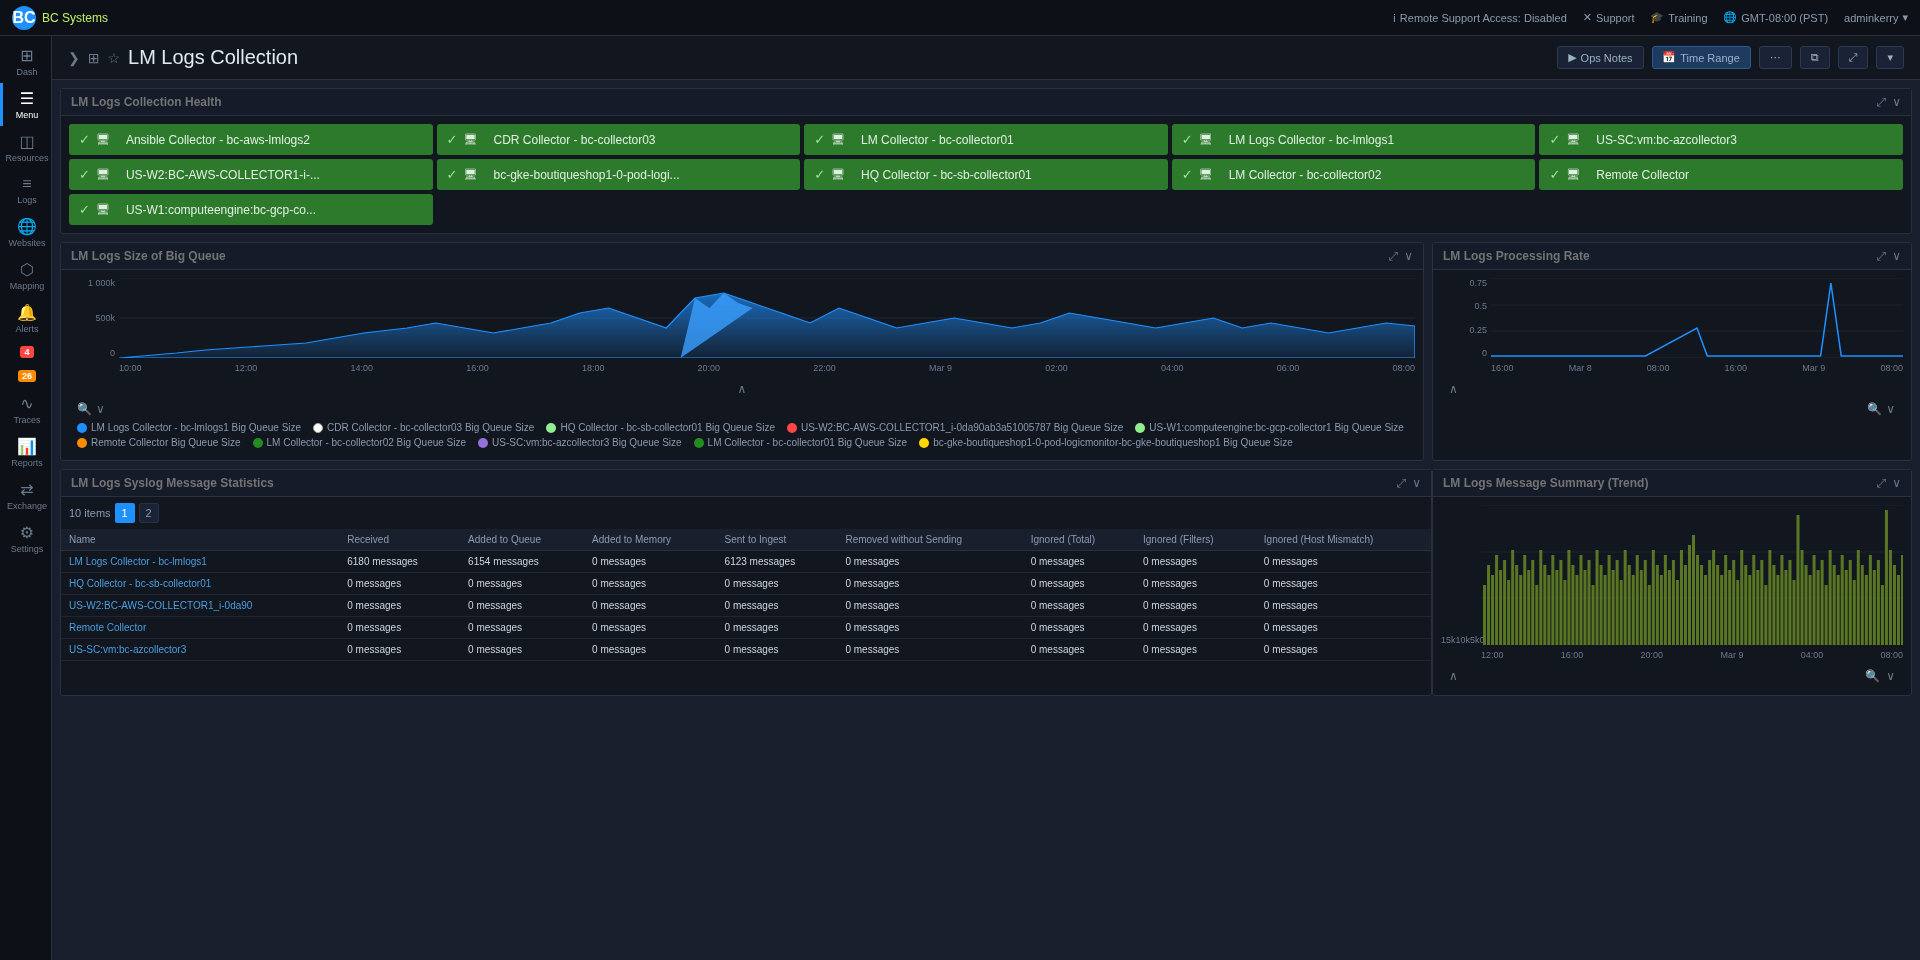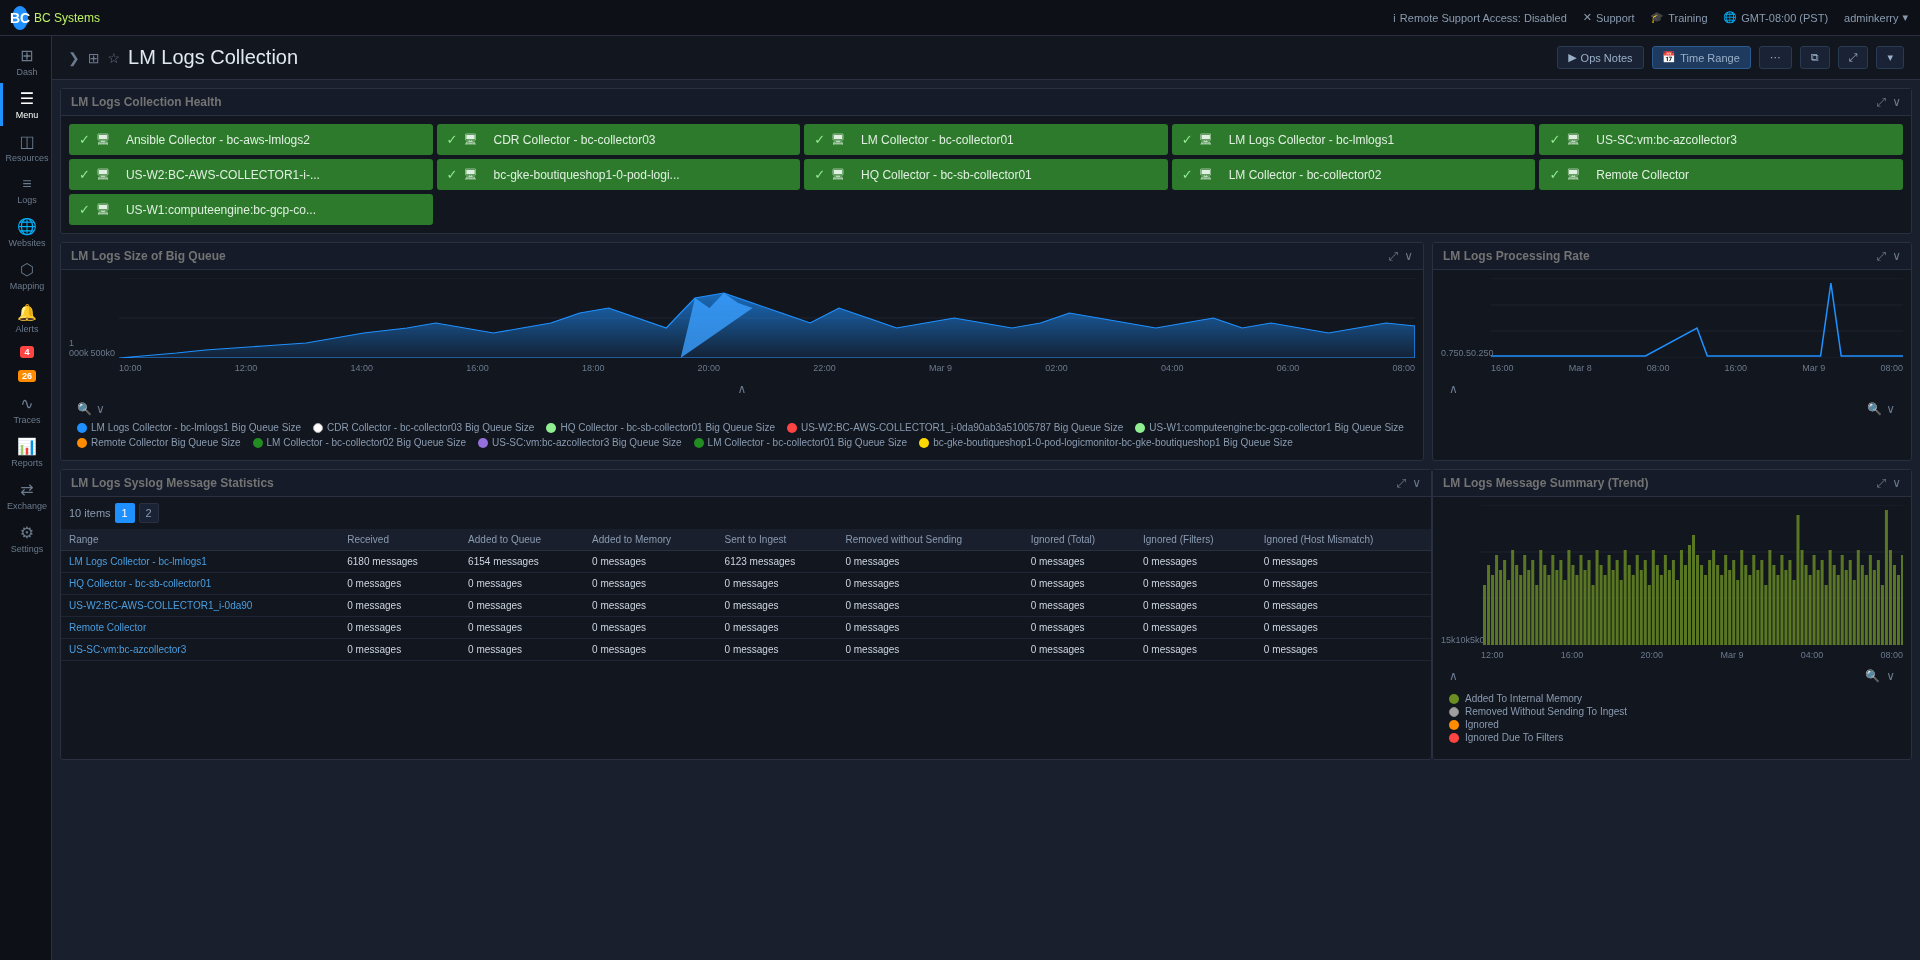--- a/index.html
+++ b/index.html
@@ -6,21 +6,21 @@
     body { font-family: 'Segoe UI', Arial, sans-serif; background: #1a1f2e; color: #cdd6e0; font-size: 12px; overflow: hidden; }
 
     
     .top-nav {
       display: flex; align-items: center; justify-content: space-between;
       background: #0d1117; height: 36px; padding: 0 12px;
       border-bottom: 1px solid #2a3040;
     }
     .top-nav-left { display: flex; align-items: center; gap: 8px; }
     .logo { display: flex; align-items: center; gap: 6px; }
-    .logo-circle { width: 16px; height: 24px; background: #1e90ff; border-radius: 50%; display: flex; align-items: center; justify-content: center; color: white; font-weight: bold; font-size: 14px; }
+    .logo-circle { width: 24px; height: 24px; background: #1e90ff; border-radius: 50%; display: flex; align-items: center; justify-content: center; color: white; font-weight: bold; font-size: 16px; }
     .logo-text { color: #bef264; font-weight: normal; font-size: 12px; }
     .top-nav-right { display: flex; align-items: center; gap: 16px; color: #8a9bb0; font-size: 11px; }
     .top-nav-right span { display: flex; align-items: center; gap: 4px; }
 
     
     .main-layout { display: flex; height: calc(100vh - 36px); }
 
     
     .sidebar {
       width: 52px; background: #0d1117; display: flex; flex-direction: column;
@@ -77,21 +77,21 @@
     .health-item-text { font-size: 12px; overflow: hidden; text-overflow: ellipsis; white-space: nowrap; margin-left: 10px; }
 
     
     .charts-row { display: flex; gap: 8px; }
     .chart-panel { flex: 1; }
     .chart-panel-right { width: 480px; flex-shrink: 0; }
 
     
     .chart-area { padding: 8px; }
     .chart-container { position: relative; height: 100px; }
-    .chart-labels-y { position: absolute; left: 0; top: 0; bottom: 20px; width: 50px; display: flex; flex-direction: row; justify-content: space-between; align-items: flex-end; padding-right: 4px; color: #6b7a8d; font-size: 9px; }
+    .chart-labels-y { position: absolute; left: 0; top: 0; bottom: 20px; width: 50px; display: flex; flex-direction: column; justify-content: space-between; align-items: flex-end; padding-right: 4px; color: #6b7a8d; font-size: 9px; }
     .chart-svg-area { position: absolute; left: 50px; right: 0; top: 0; bottom: 20px; }
     .chart-x-labels { position: absolute; left: 50px; right: 0; bottom: 0; height: 20px; display: flex; justify-content: space-between; align-items: center; color: #6b7a8d; font-size: 9px; }
     .chart-legend { display: flex; flex-wrap: wrap; gap: 4px 12px; padding: 4px 8px; font-size: 10px; color: #8a9bb0; }
     .legend-item { display: flex; align-items: center; gap: 4px; }
     .legend-dot { width: 10px; height: 10px; border-radius: 50%; flex-shrink: 0; }
 
     
     .bottom-row { display: flex; gap: 0; }
     .table-panel { flex: 1; }
     .trend-panel { width: 480px; flex-shrink: 0; }
@@ -454,21 +454,21 @@
             </div>
           </div>
           <div class="pagination">
             <span>10 items</span>
             <button class="page-btn">1</button>
             <button class="page-btn-inactive">2</button>
           </div>
           <table class="stats-table">
             <thead>
               <tr>
-                <th>Range</th>
+                <th>Name</th>
                 <th>Received</th>
                 <th>Added to Queue</th>
                 <th>Added to Memory</th>
                 <th>Sent to Ingest</th>
                 <th>Removed without Sending</th>
                 <th>Ignored (Total)</th>
                 <th>Ignored (Filters)</th>
                 <th>Ignored (Host Mismatch)</th>
               </tr>
             </thead>
@@ -673,37 +673,19 @@
                 <span>08:00</span>
               </div>
             </div>
             <div style="display:flex; justify-content:space-between; padding:4px 8px;">
               <span style="color:#6b7a8d;">∧</span>
               <div style="display:flex; gap:6px;">
                 <span style="color:#6b7a8d; cursor:pointer;">🔍</span>
                 <span style="color:#6b7a8d; cursor:pointer;">∨</span>
               </div>
             </div>
-            <div class="trend-legend">
-              <div class="trend-legend-item">
-                <div class="legend-dot" style="background:#6b8e23;"></div>
-                <span>Added To Internal Memory</span>
-              </div>
-              <div class="trend-legend-item">
-                <div class="legend-dot" style="background:#a0a0a0; border: 1px solid #888;"></div>
-                <span>Removed Without Sending To Ingest</span>
-              </div>
-              <div class="trend-legend-item">
-                <div class="legend-dot" style="background:#ff8c00;"></div>
-                <span>Ignored</span>
-              </div>
-              <div class="trend-legend-item">
-                <div class="legend-dot" style="background:#ff4444;"></div>
-                <span>Ignored Due To Filters</span>
-              </div>
-            </div>
           </div>
         </div>
       </div>
 
     </div>
   </div>
 </div>
 
 </body></html>

